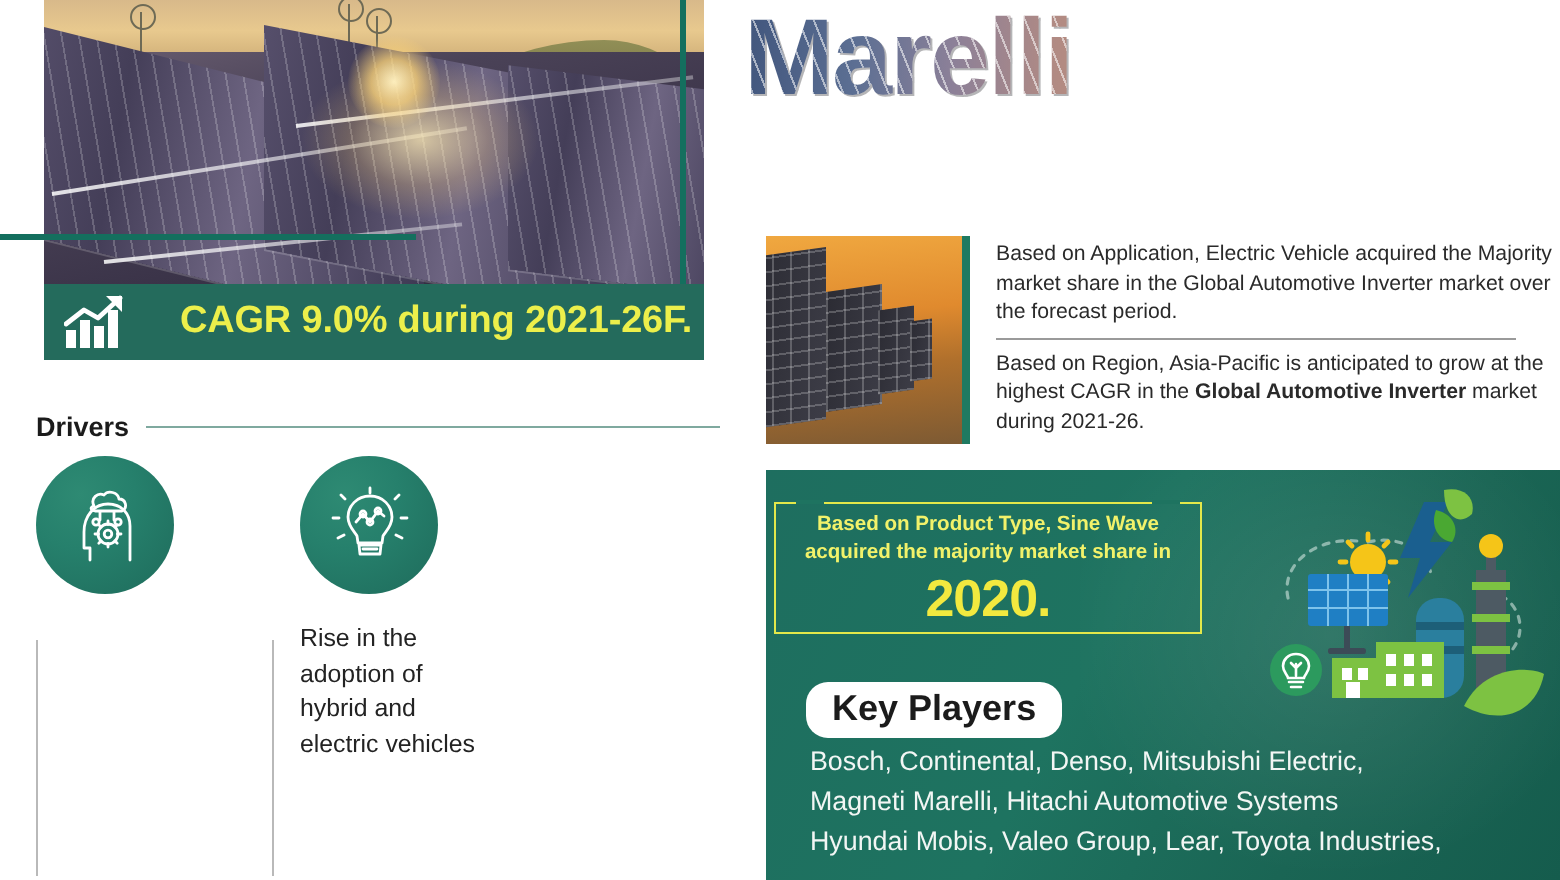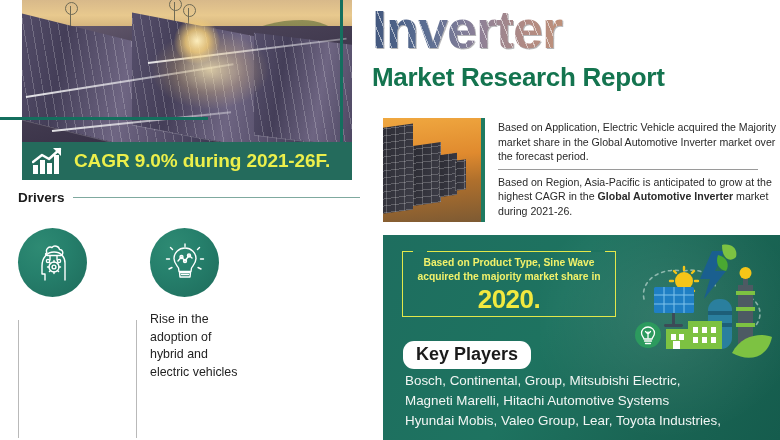--- a/index.html
+++ b/index.html
@@ -79,32 +79,33 @@
     background: #146f5e;
   }
 
   .cagr-bar {
     position: absolute;
     left: 22px; top: 142px;
     width: 330px; height: 38px;
     background: #246b5c;
     display: flex; align-items: center;
     padding-left: 10px;
+    gap: 16px;
   }
   .cagr-icon { width: 34px; height: 28px; flex: 0 0 auto; margin-right: 8px; }
   .cagr-text {
     color: #ecef4b;
     font-size: 19px;
     font-weight: bold;
     letter-spacing: -0.1px;
     white-space: nowrap;
   }
 
   .drivers-head {
-    position: absolute; left: 18px; top: 190px;
+    position: absolute; left: 18px; top: 206px;
     display: flex; align-items: center; width: 342px; justify-content: space-between;
   }
   .drivers-title {
     font-size: 13.5px; font-weight: bold; color: #1b1b1b;
     white-space: nowrap;
   }
   .drivers-line {
     flex: 1; height: 1.5px; background: #7fa99f; margin-left: 8px;
   }
 
@@ -187,21 +188,21 @@
     width: 397px; height: 205px;
     background: linear-gradient(118deg, #1e6e5f 0%, #1e7360 42%, #1a6554 72%, #155c4d 100%);
     overflow: hidden;
   }
   .panel-sheen {
     position: absolute; right: -40px; top: -30px; width: 280px; height: 250px;
     background: radial-gradient(ellipse at 45% 45%, rgba(255,255,255,.10) 0%, rgba(255,255,255,0) 62%);
     pointer-events: none;
   }
   .product-box {
-    position: absolute; left: 19px; top: 16px;
+    position: absolute; left: 4px; top: 16px;
     width: 214px; height: 66px;
     border: 1.6px solid #e3e84a;
     padding: 4px 6px 0 6px;
   }
   .product-notch-l, .product-notch-r {
     position: absolute; top: -1.6px; height: 1.6px; background: #1e7360;
   }
   .product-notch-l { left: 10px; width: 14px; }
   .product-notch-r { right: 10px; width: 14px; }
   .product-l1, .product-l2 {
@@ -311,22 +312,21 @@
             <circle cx="24" cy="12.5" r="1.5"></circle>
             <path d="M20 1 L20 3.5 M5.5 4.5 L7.5 6.5 M34.5 4.5 L32.5 6.5 M1.5 16 L4.5 16 M38.5 16 L35.5 16 M4 26 L7 24.5 M36 26 L33 24.5"></path>
           </g>
         </svg>
       </div>
       <div class="driver-text">Rise in the adoption of hybrid and electric vehicles</div>
     </div>
   </div>
 
   <div class="title-wrap">
-    <div class="title-main">Inverter</div>
-    <div class="title-sub">Market Research Report</div>
+    <div class="title-main">Marelli</div>
   </div>
 
   <div class="segment-block">
     <div class="segment-photo">
       <div class="sp-sun"></div>
       <div class="sp-panel" style="left:-6px; top:8px; width:36px; height:86px;"></div>
       <div class="sp-panel" style="left:30px; top:26px; width:28px; height:60px;"></div>
       <div class="sp-panel" style="left:56px; top:36px; width:18px; height:42px;"></div>
       <div class="sp-panel" style="left:72px; top:42px; width:11px; height:30px;"></div>
     </div>
@@ -415,19 +415,19 @@
           <path d="M22 101 L22 95 M22 97 L19.5 94.5 M22 97 L24.5 94.5"></path>
         </g>
       </g>
     </svg>
 
     <div class="keyplayers-pill">
       <span>Key Players</span>
     </div>
 
     <div class="keyplayers-text">
-      <div>Bosch, Continental, Group, Mitsubishi Electric,</div>
+      <div>Bosch, Continental, Denso, Mitsubishi Electric,</div>
       <div>Magneti Marelli, Hitachi Automotive Systems</div>
       <div>Hyundai Mobis, Valeo Group, Lear, Toyota Industries,</div>
     </div>
   </div>
 
 </div>
 
 </body></html>

